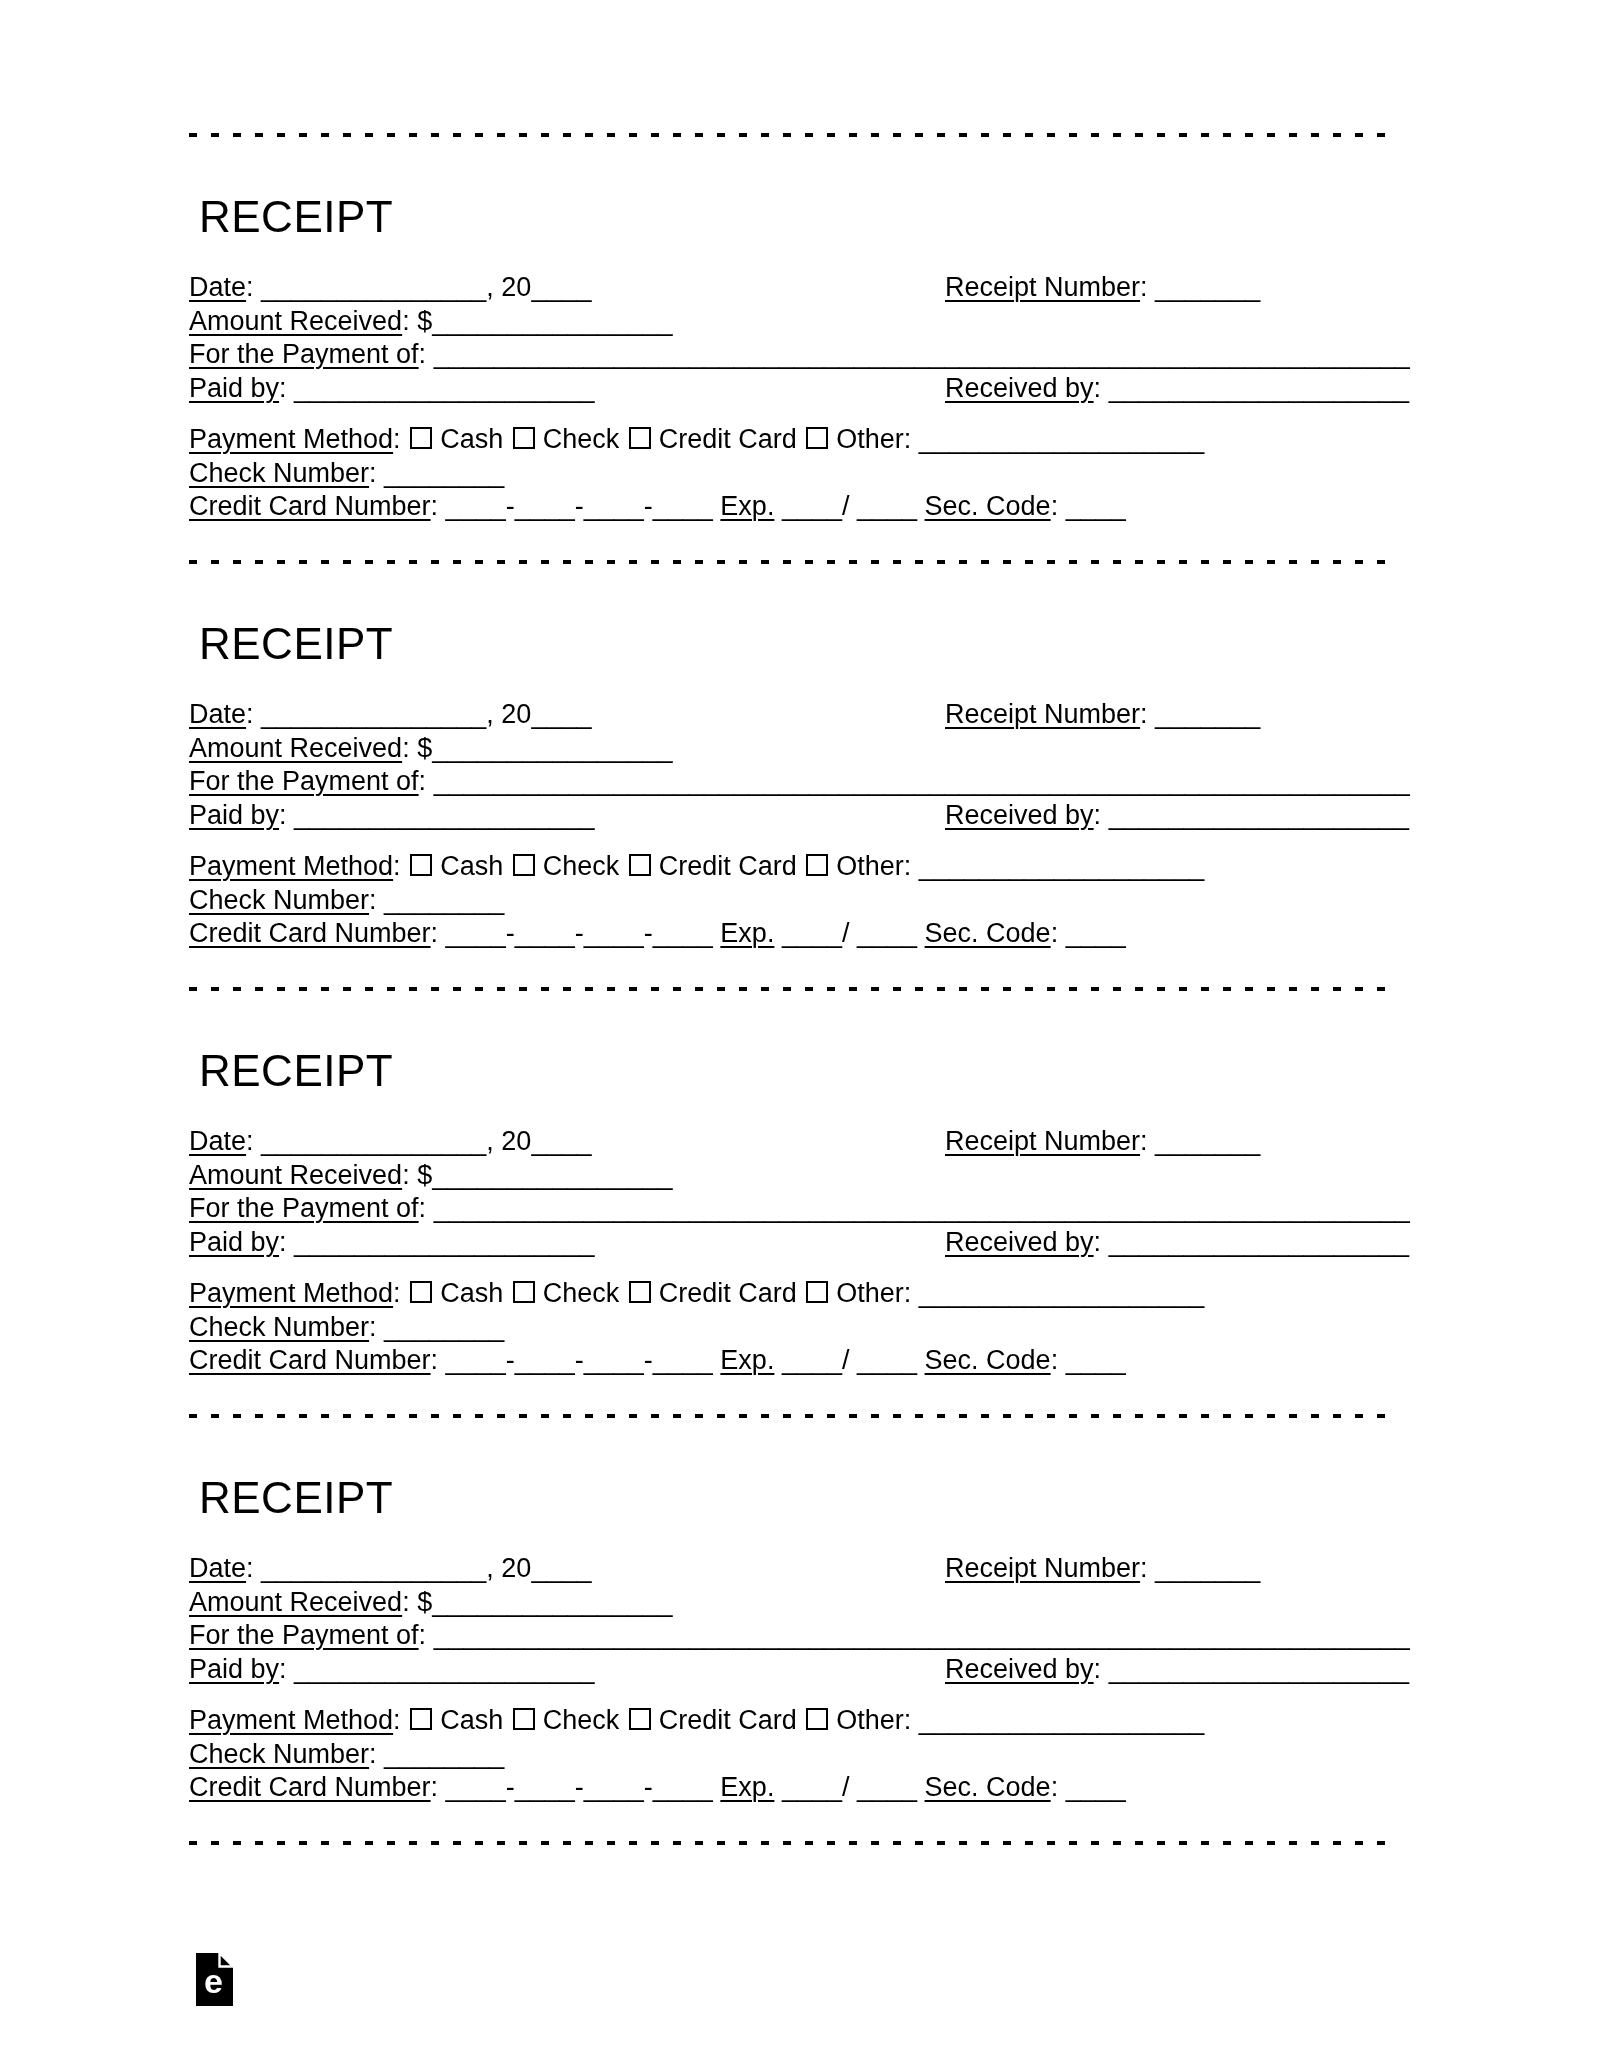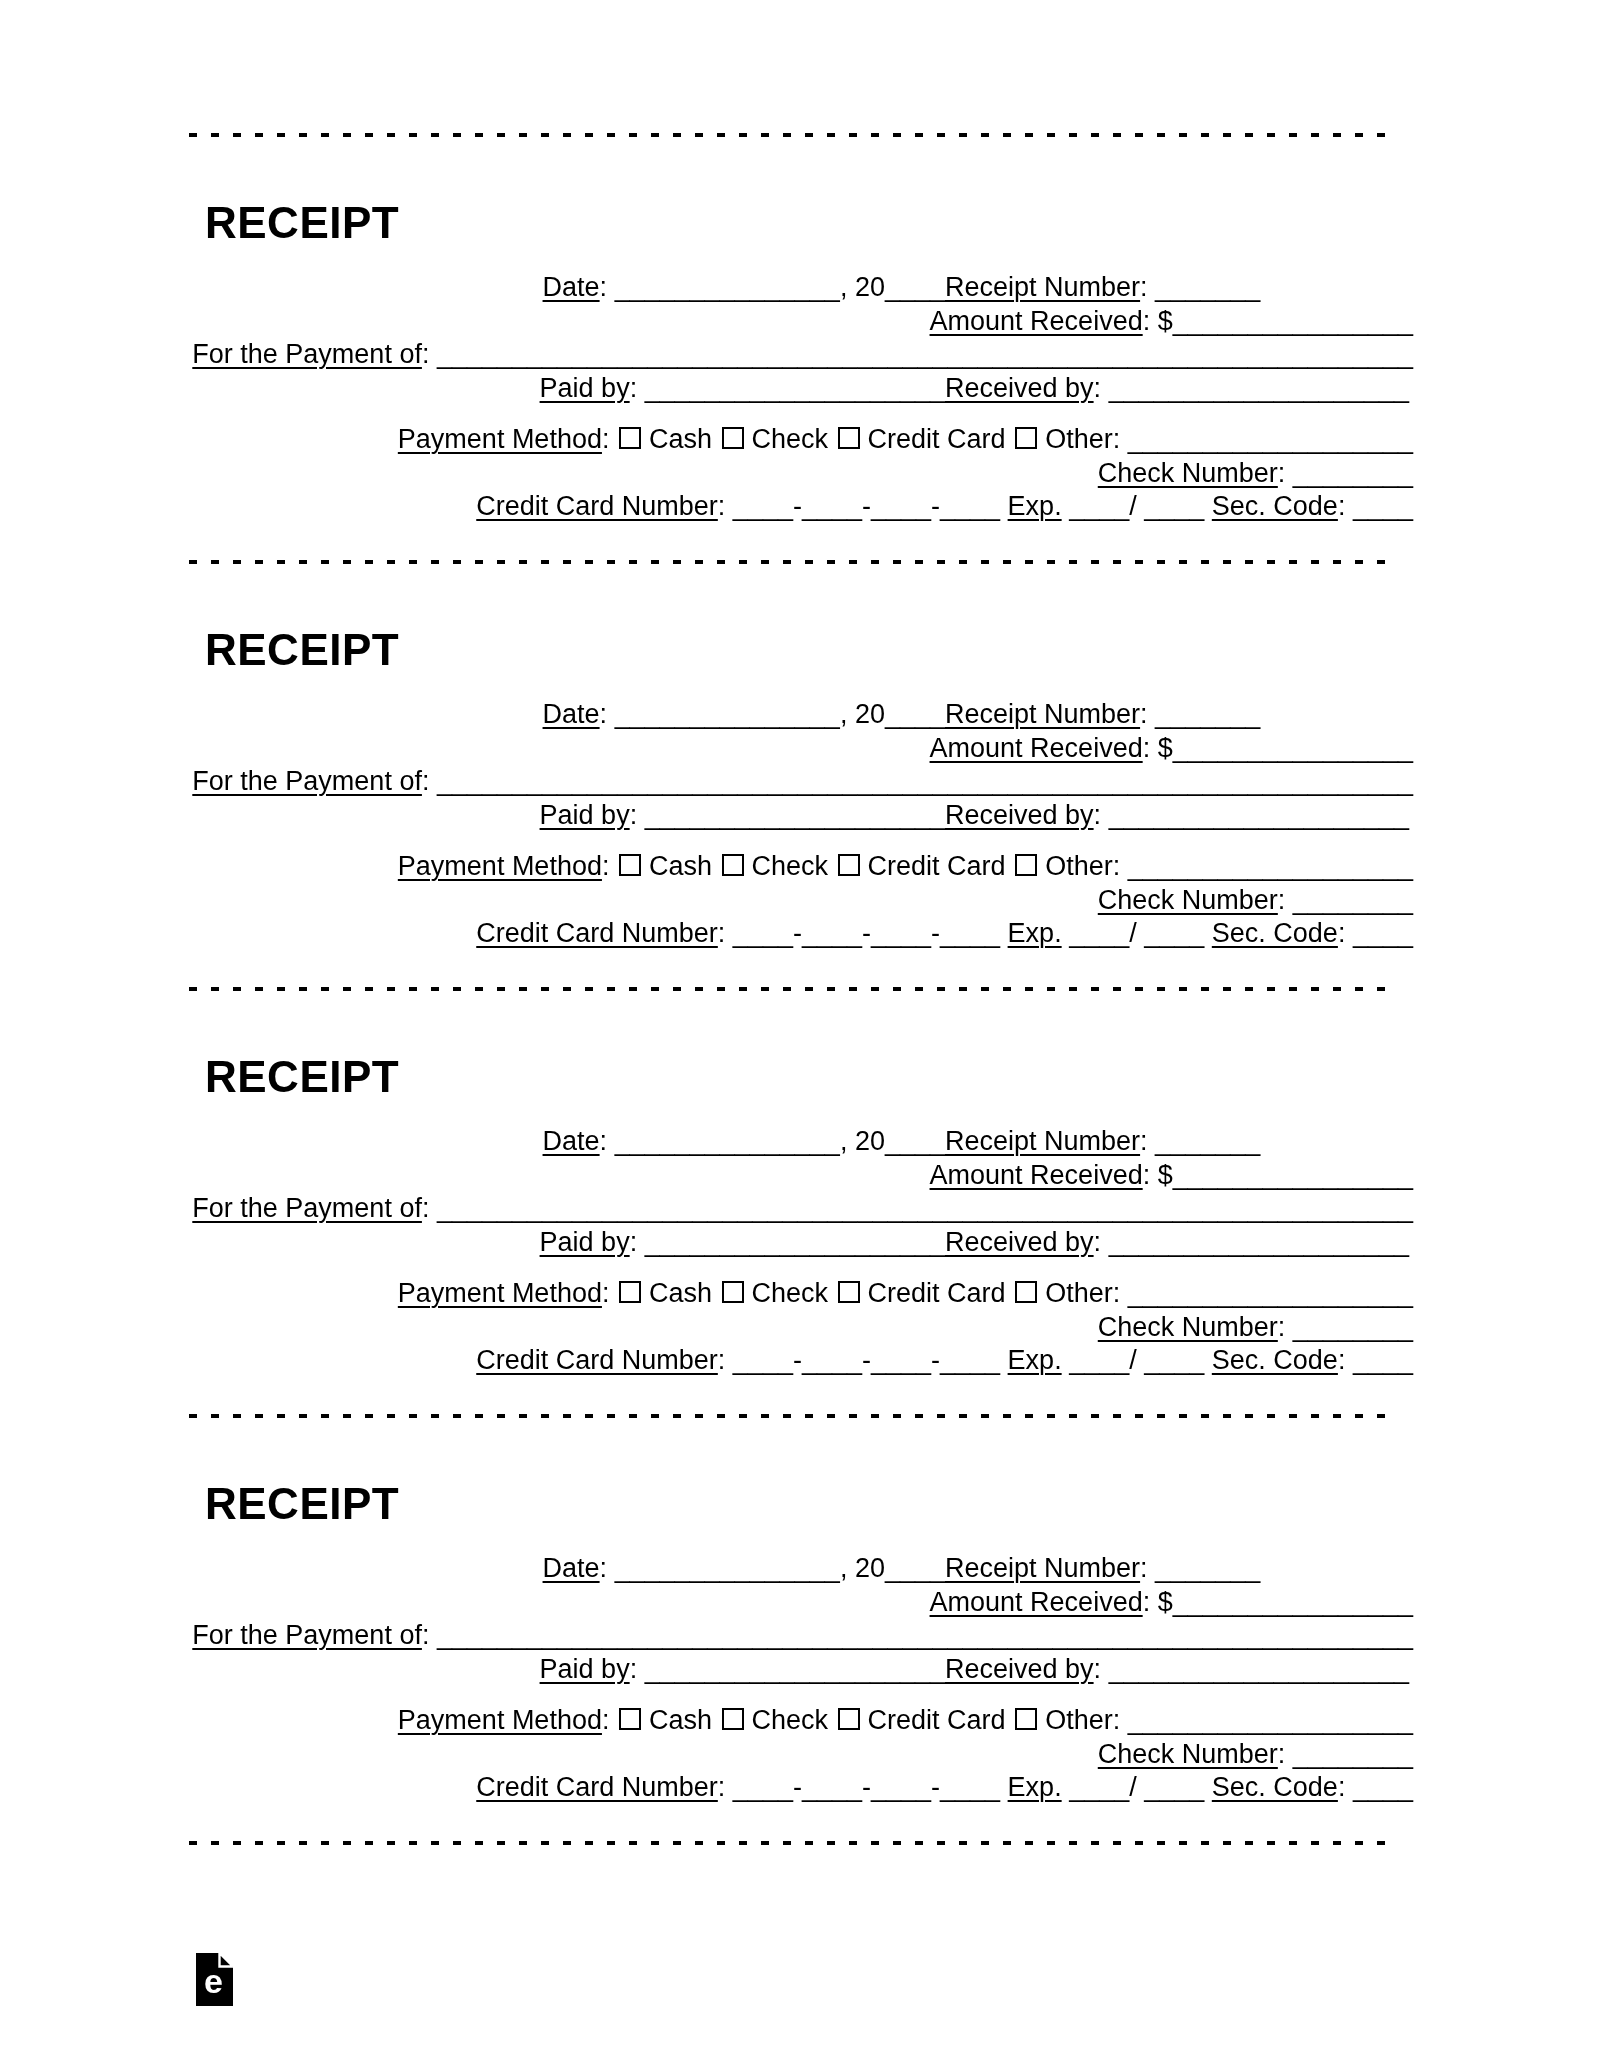--- a/index.html
+++ b/index.html
@@ -42,36 +42,36 @@
   }
   .final-divider {
     top: 1841px;
     left: 189px;
     position: absolute;
   }
   h1.receipt-title {
     position: absolute;
     top: 52px;
     left: 0;
-    margin: 16px;
+    margin: 10px;
     font-size: 44px;
     line-height: 44px;
-    font-weight: bold;
+    font-weight: normal;
     letter-spacing: 0.5px;
   }
   .rows {
     position: absolute;
     top: 138px;
     left: 0;
     width: 1224px;
     font-size: 27px;
     line-height: 33.5px;
     white-space: nowrap;
   }
-  .row { height: 33.5px; text-align: right; }
+  .row { height: 33.5px; }
   .row-pm { margin-top: 18px; }
   .cols { display: flex; }
   .col1 { width: 756px; flex: none; }
   .col2 { flex: none; }
   .u {
     text-decoration: underline;
     text-decoration-thickness: 2px;
     text-underline-offset: 4px;
   }
   .cb {

